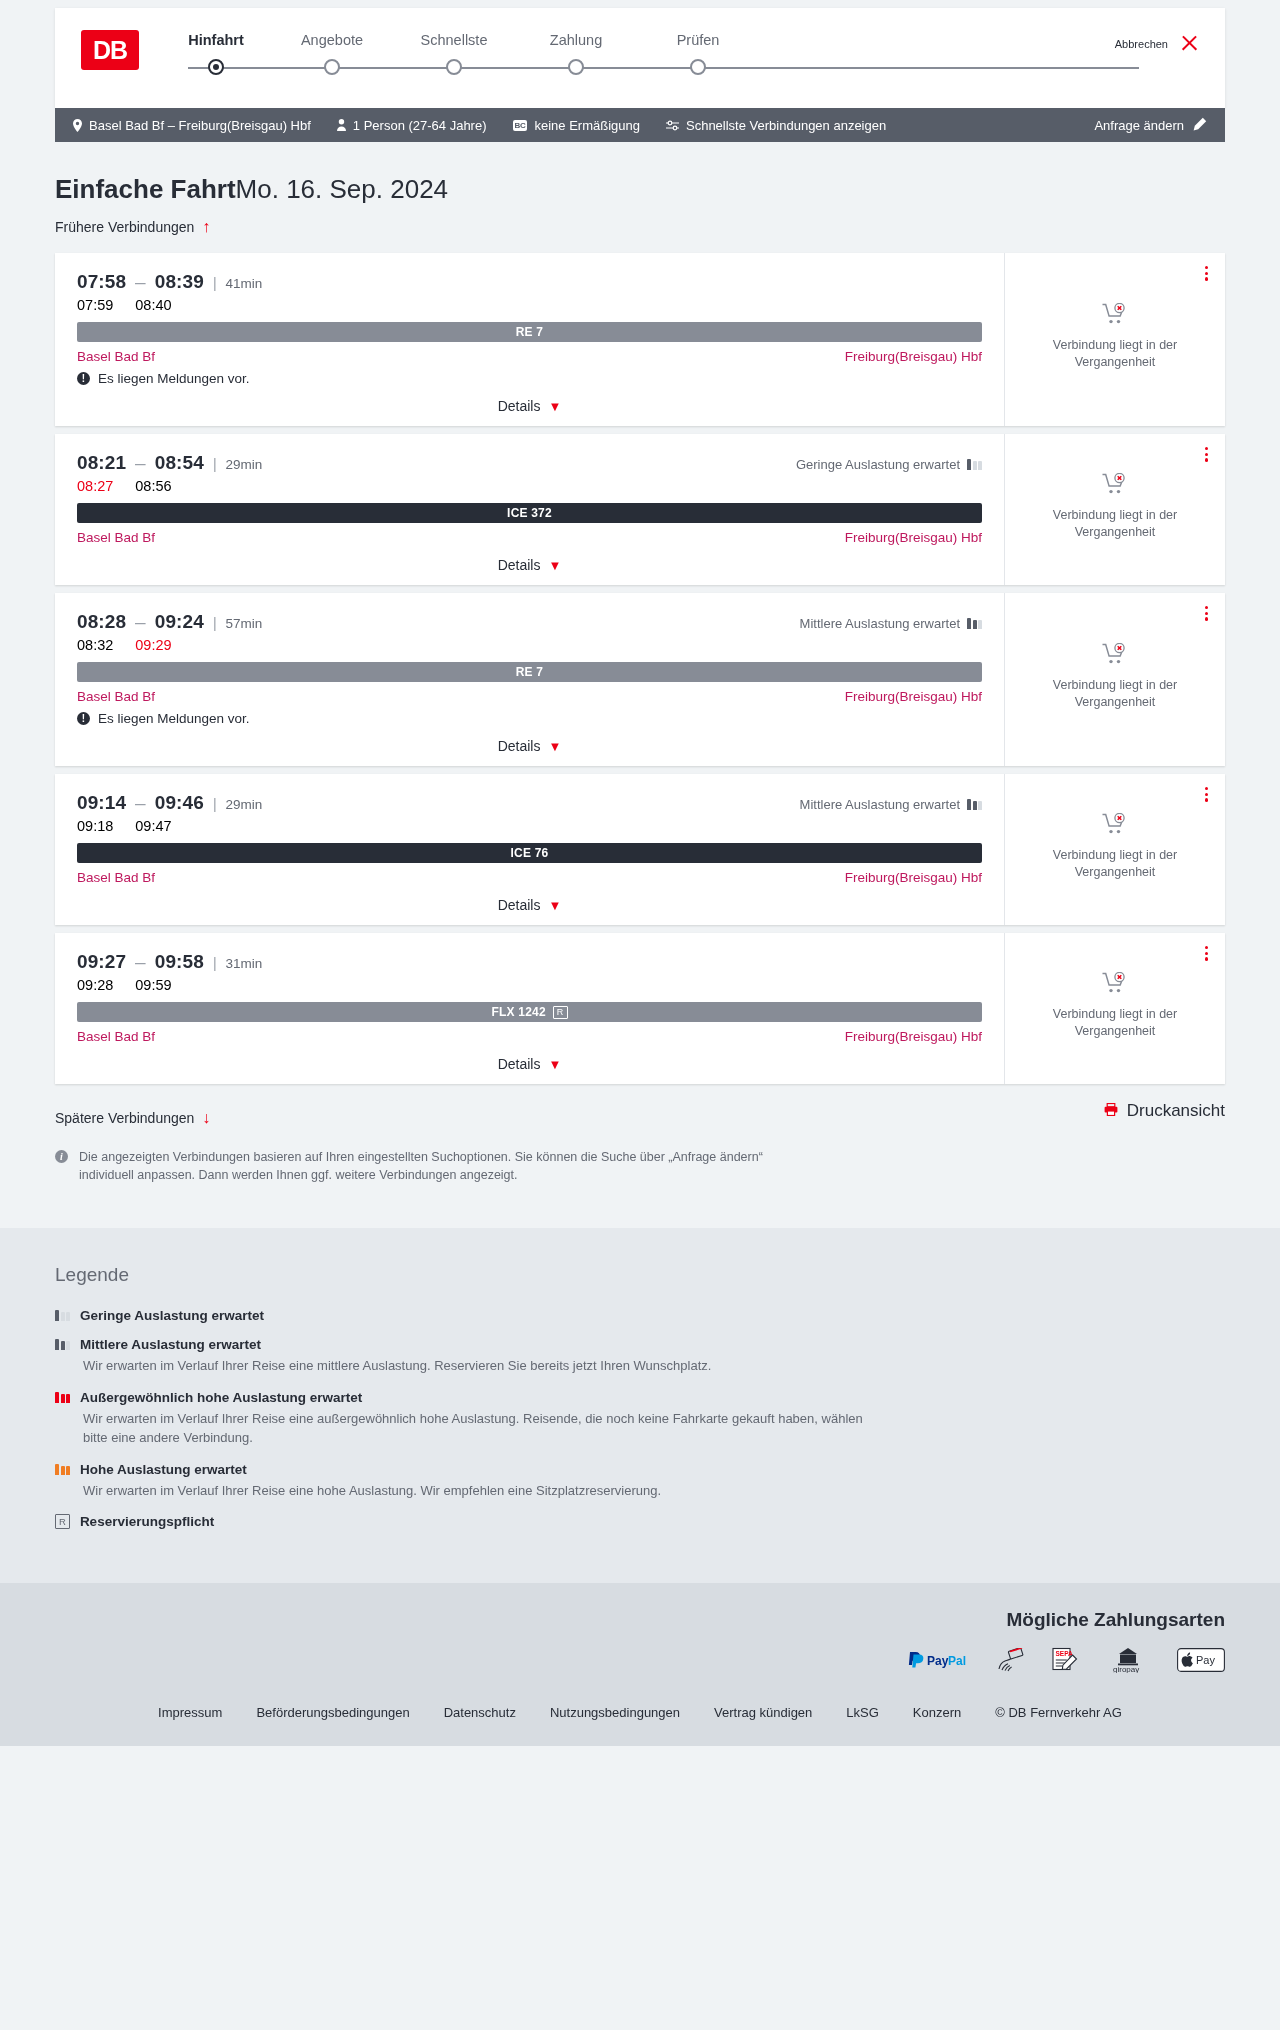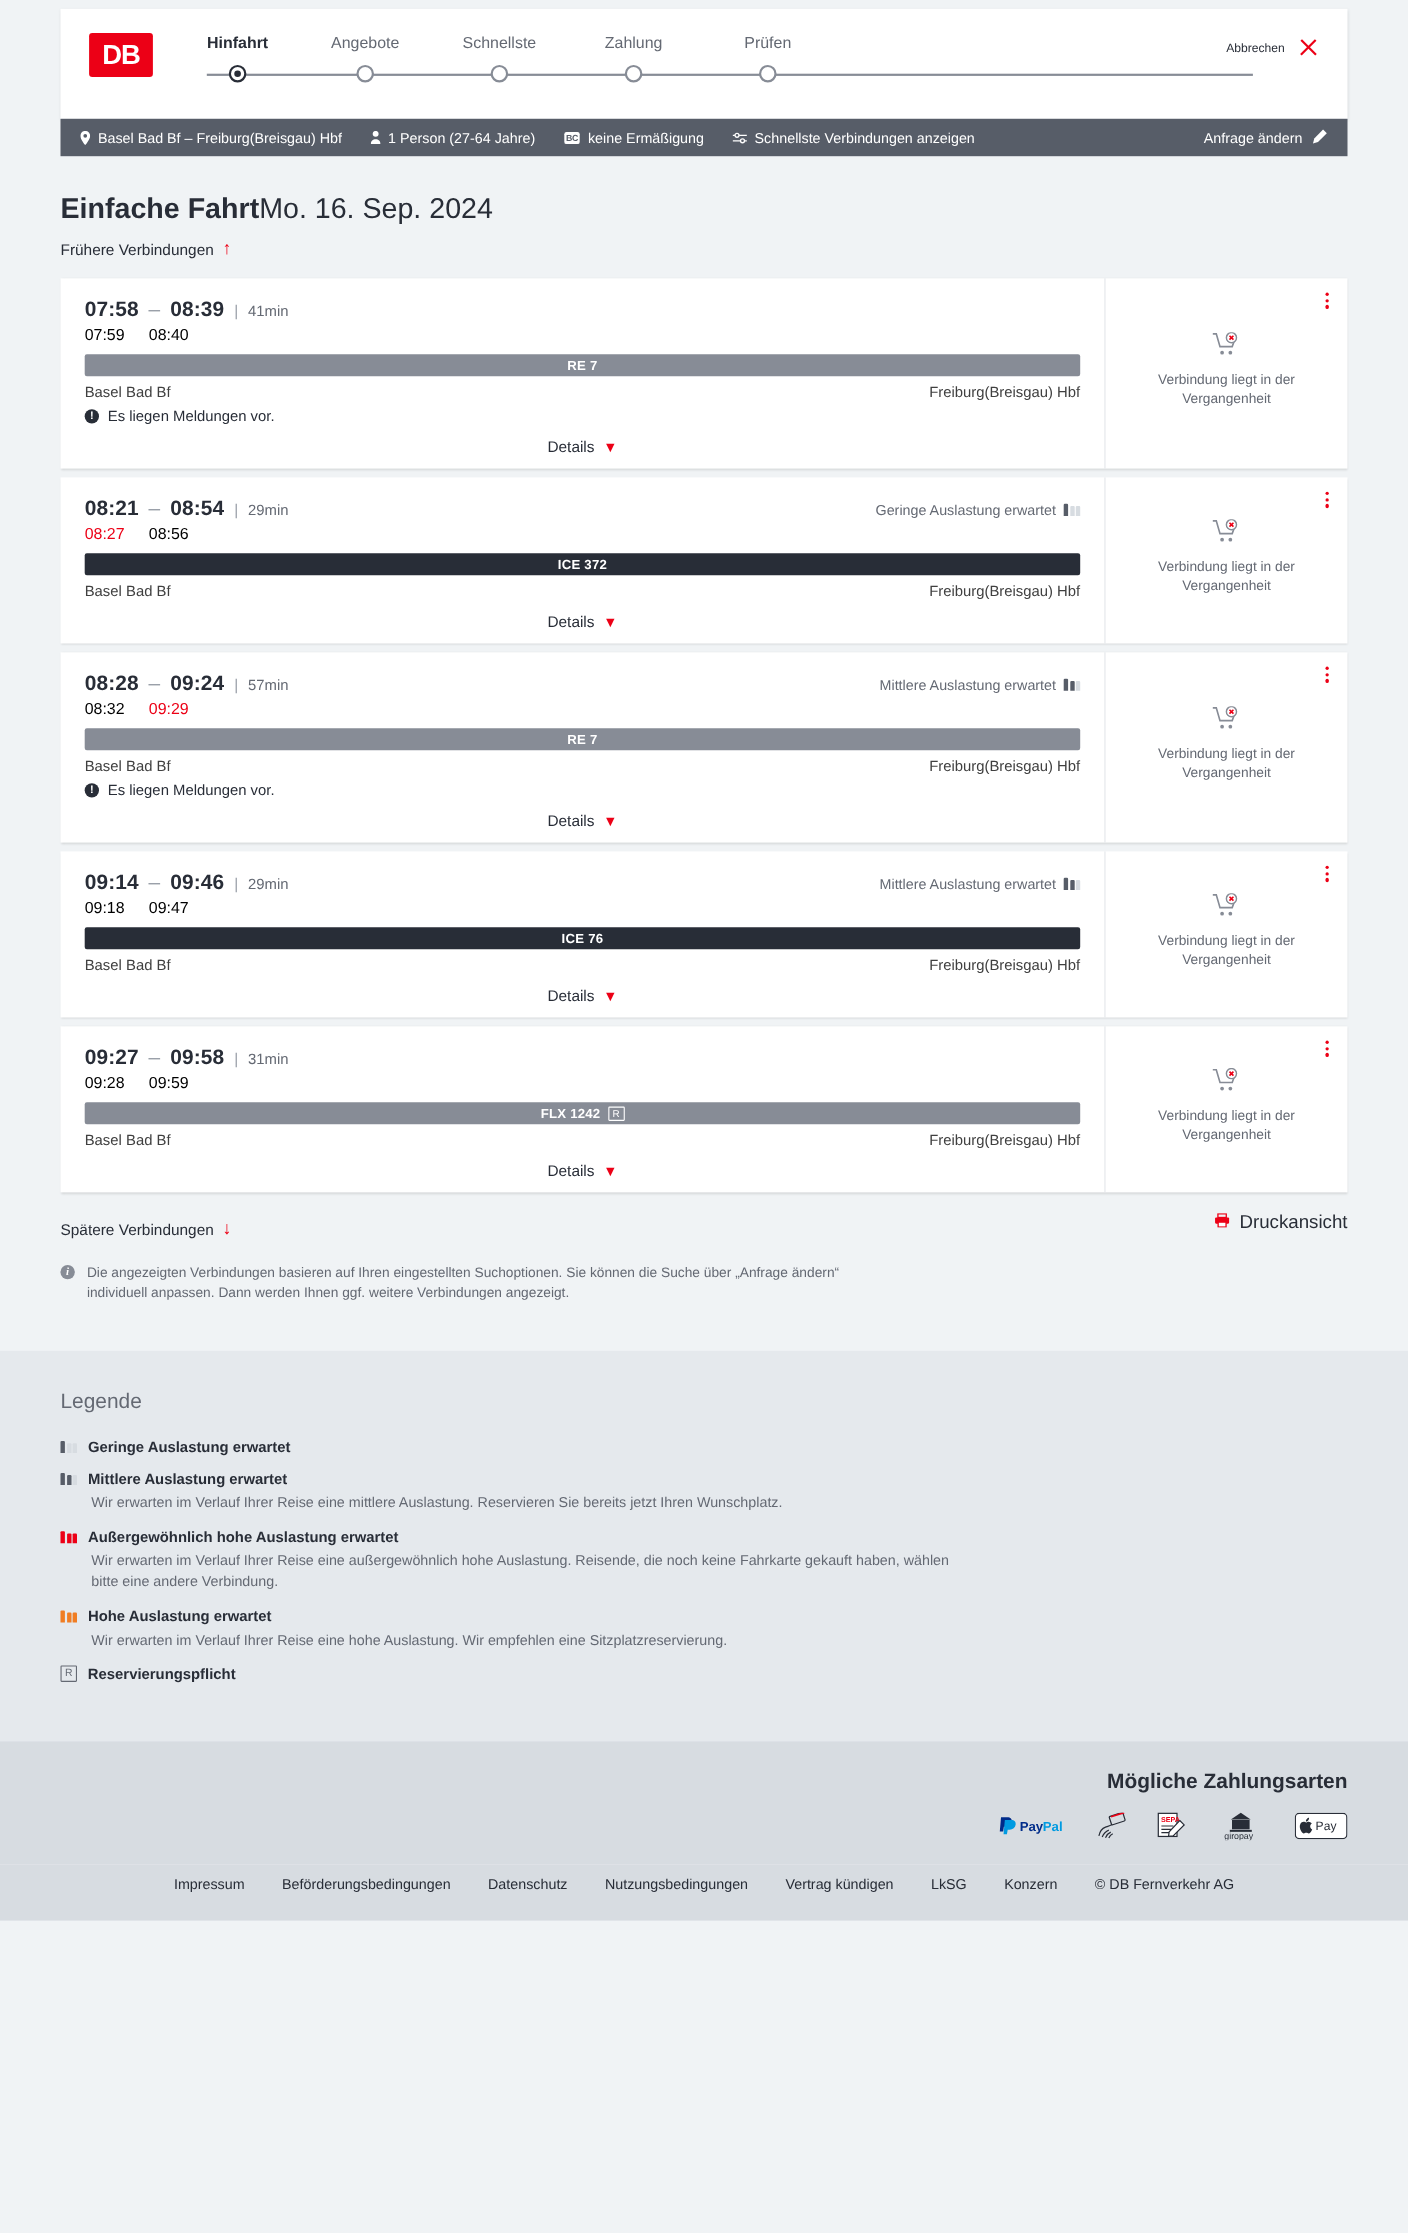--- a/index.html
+++ b/index.html
@@ -144,21 +144,21 @@
     color:#fff; font-size: 12px; font-weight: bold; letter-spacing:.2px;
     gap: 7px;
   }
   .trainbar.grey { background:#878c96; }
   .trainbar.dark { background:#282d37; }
   .res-badge {
     border:1px solid #fff; font-size:9px; font-weight:normal;
     padding: 0px 3px; line-height: 11px; border-radius:1px;
   }
 
-  .row3 { margin-top: 7px; display:flex; font-size: 13.5px; color:#404040; }
+  .row3 { margin-top: 7px; display:flex; font-size: 13.5px; color:#be185d; }
   .row3 .to { margin-left:auto; }
 
   .msg { margin-top: 7px; display:flex; align-items:center; gap:8px; font-size:13.5px; }
   .excl {
     width: 13px; height: 13px; border-radius:50%; background:#282d37; color:#fff;
     font-size: 10px; font-weight:bold; line-height: 13px; text-align:center; flex:none;
   }
 
   .details {
     margin-top: 12px; display:flex; align-items:center; justify-content:center;

